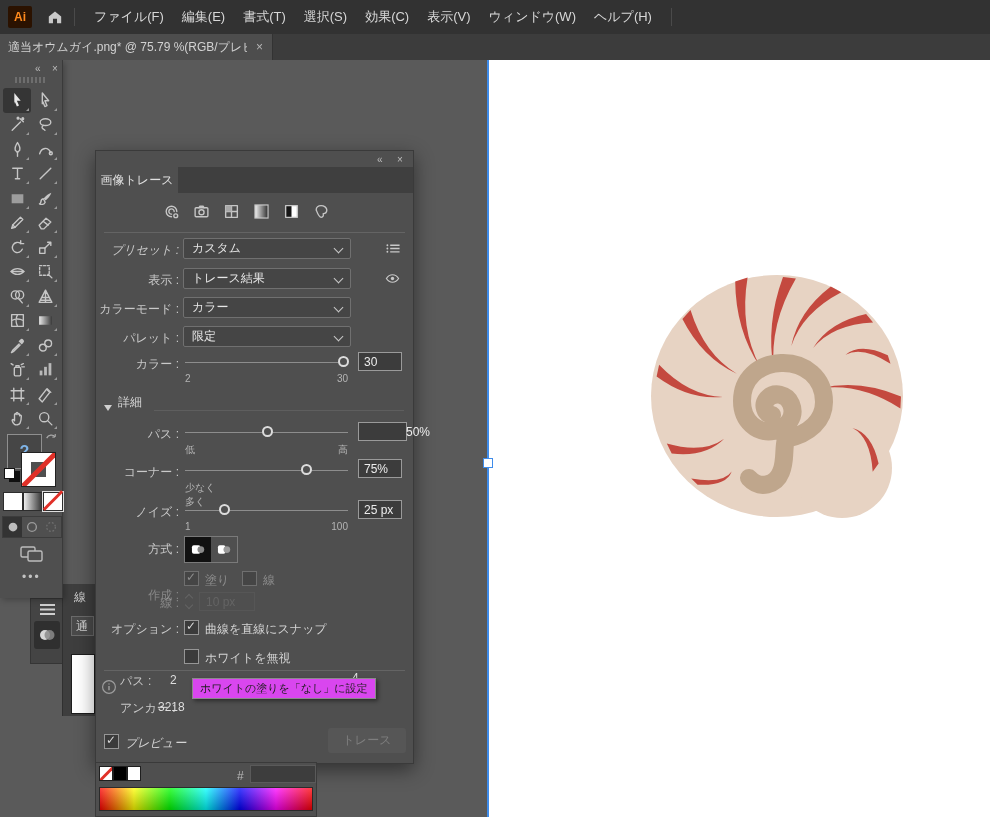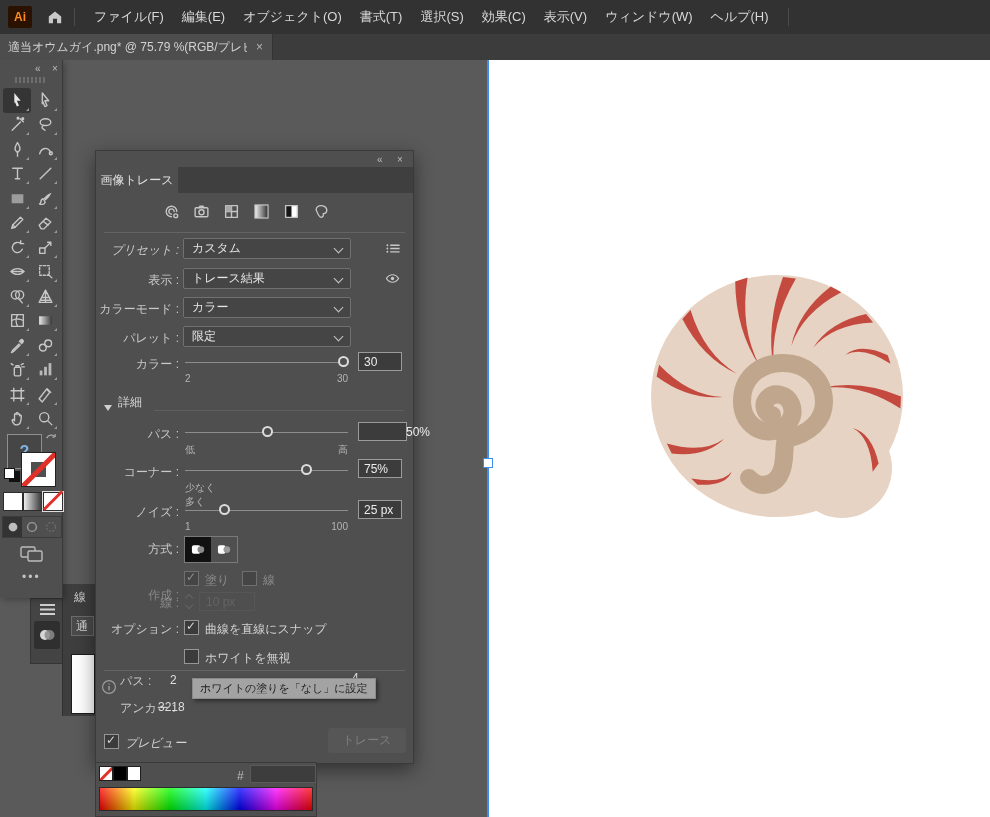--- a/index.html
+++ b/index.html
@@ -98,21 +98,21 @@
   .mbtn.sel{background:#111;}
   .stepper{position:absolute;left:88px;width:11px;height:18px;}
   .stepper i{position:absolute;left:2px;width:5px;height:5px;border-right:1.4px solid #7d7d7d;
              border-bottom:1.4px solid #7d7d7d;}
   .stepper .up{top:3px;transform:rotate(-135deg);}
   .stepper .dn{top:10px;transform:rotate(45deg);}
   .strokebox{position:absolute;left:103px;width:56px;height:19px;border:1px solid #5f5f5f;font-size:12px;
              color:#7d7d7d;display:flex;align-items:center;padding-left:6px;box-sizing:border-box;}
   .info-lbl{position:absolute;font-size:12px;color:#c9c9c9;}
   .info-val{position:absolute;font-size:12px;color:#dedede;}
-  .tooltip{position:absolute;left:96px;top:527px;height:19px;background:#a3a3a3;border:1px solid #8a8a8a;
+  .tooltip{position:absolute;left:96px;top:527px;height:19px;background:#d946ef;border:1px solid #8a8a8a;
            color:#1d1d1d;font-size:11px;display:flex;align-items:center;padding:0 7px;white-space:nowrap;
            box-shadow:2px 2px 4px rgba(0,0,0,.45);z-index:3;}
   .tracebtn{position:absolute;left:232px;top:577px;width:78px;height:25px;background:#565656;border-radius:3px;
             color:#7e7e7e;font-size:12px;display:flex;align-items:center;justify-content:center;}
   
   .cstrip{left:95px;top:762px;width:222px;height:55px;background:#4f4f4f;border:1px solid #3a3a3a;
           box-sizing:border-box;z-index:6;}
   .csw{position:absolute;top:3px;width:14px;height:15px;border:1px solid #1f1f1f;box-sizing:border-box;}
   .csw .slash{position:absolute;left:-3px;top:5px;width:20px;height:3px;background:#e03028;transform:rotate(-45deg);}
   .hexlbl{position:absolute;left:141px;top:6px;font-size:12px;color:#b9b9b9;}
@@ -131,21 +131,20 @@
     <div class="ai-logo">Ai</div>
     <div class="home-ic">
       <svg width="18" height="18" viewBox="0 0 16 16">
           <path d="M2.5 13.5V7.6L8 3l5.5 4.6v5.9H9.8V9.6H6.2v3.9z" fill="#c9c9c9"></path>
         </svg>
     </div>
     <div class="mb-sep"></div>
     <div style="display:flex;" id="menus">
         <div class="menu-item">ファイル(F)</div>
         <div class="menu-item">編集(E)</div>
-        <div class="menu-item">オブジェクト(O)</div>
         <div class="menu-item">書式(T)</div>
         <div class="menu-item">選択(S)</div>
         <div class="menu-item">効果(C)</div>
         <div class="menu-item">表示(V)</div>
         <div class="menu-item">ウィンドウ(W)</div>
         <div class="menu-item">ヘルプ(H)</div>
       </div>
     <div class="mb-sep"></div>
   </div>
 

